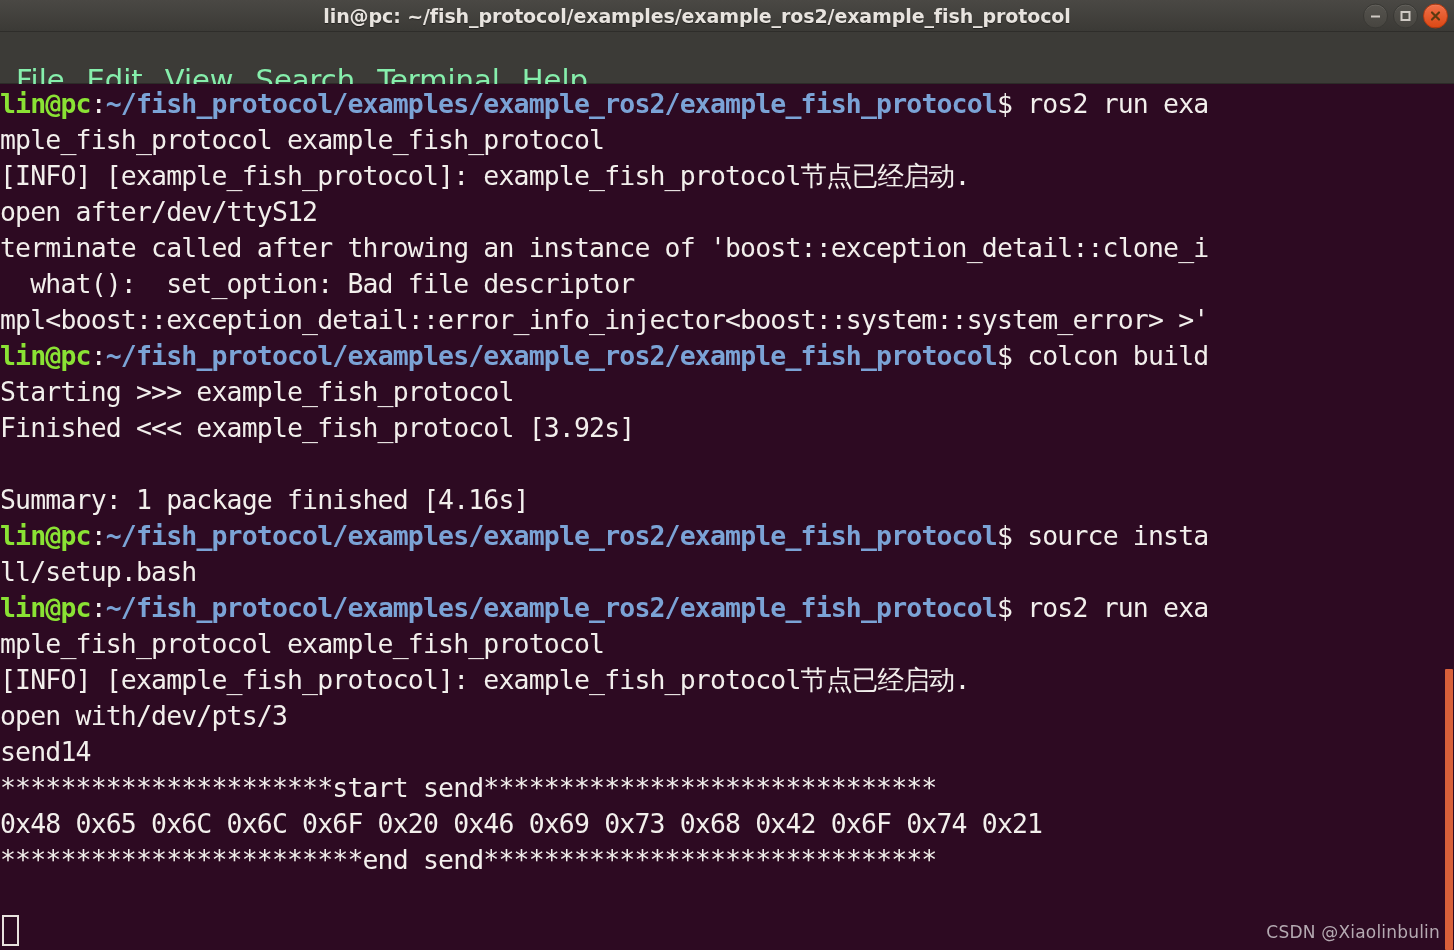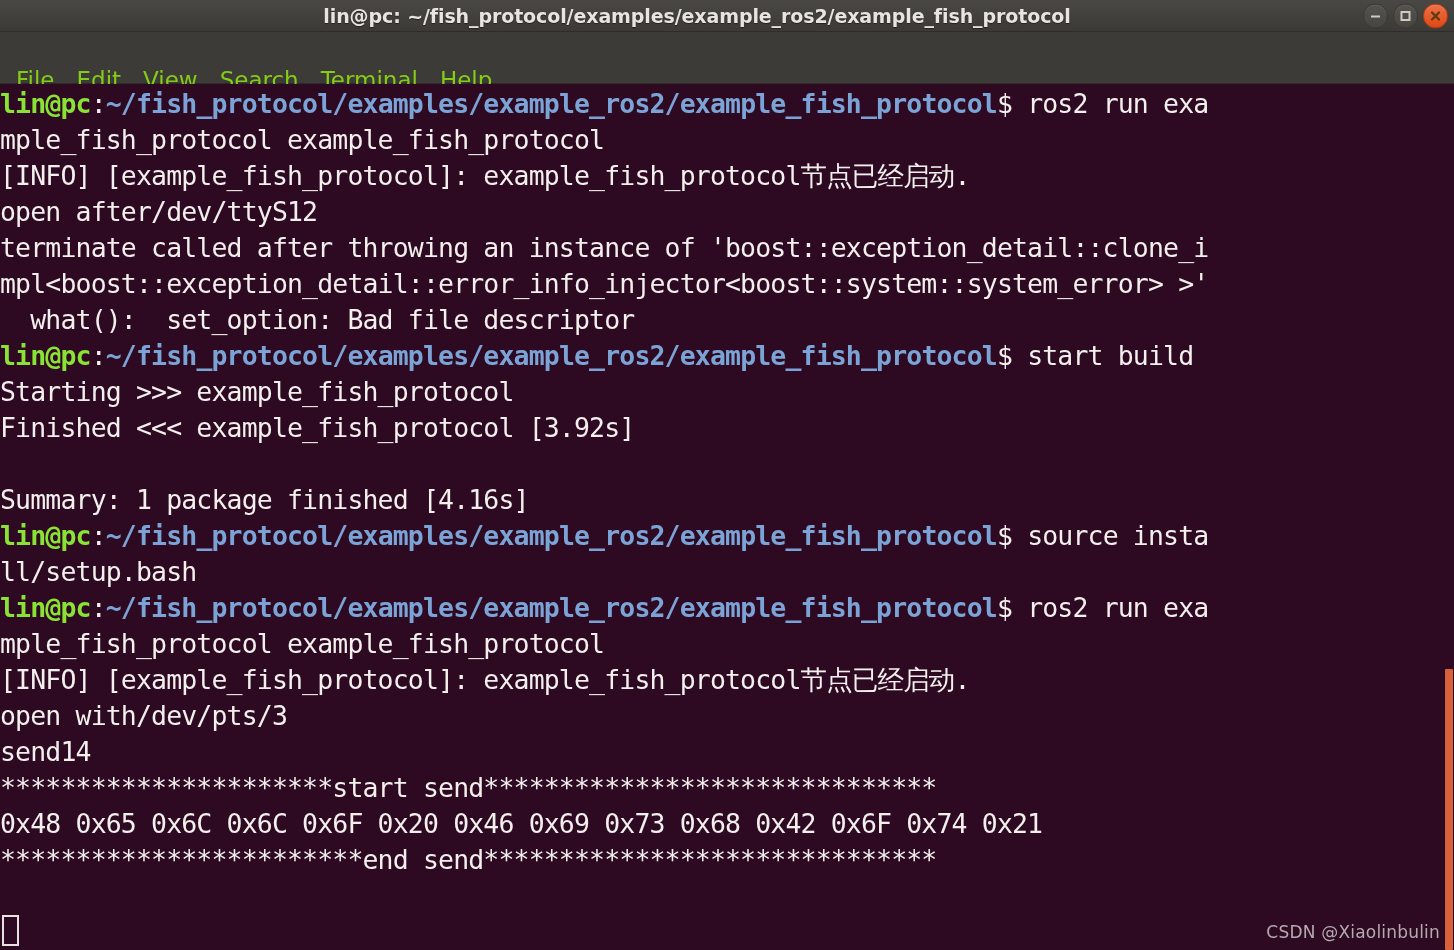--- a/index.html
+++ b/index.html
@@ -70,22 +70,22 @@
   .menubar {
     height: 52px;
     background: #3C3B37;
     display: flex;
     align-items: center;
     padding-left: 5px;
     border-bottom: 1px solid #2C2B28;
   }
   .menu-item {
     font-family: "DejaVu Sans", sans-serif;
-    font-size: 23px;
-    color: #84cc16;
+    font-size: 29px;
+    color: #86efac;
     padding: 2px 11px;
     cursor: pointer;
     white-space: nowrap;
     margin-top: 44px;
   }
 
   
   .terminal {
     position: relative;
     height: 866px;
@@ -190,23 +190,23 @@
     <div class="menu-item">Help</div>
   </div>
 
   <div class="terminal">
     <div class="term-lines" id="term-lines">
         <div class="line"><span class="c-green">lin@pc</span><span class="c-white">:</span><span class="c-blue">~/fish_protocol/examples/example_ros2/example_fish_protocol</span><span class="c-white">$ </span><span class="c-white">ros2 run exa</span></div>
         <div class="line">mple_fish_protocol example_fish_protocol</div>
         <div class="line">[INFO] [example_fish_protocol]: example_fish_protocol节点已经启动.</div>
         <div class="line">open after/dev/ttyS12</div>
         <div class="line">terminate called after throwing an instance of 'boost::exception_detail::clone_i</div>
+        <div class="line">  what():  set_option: Bad file descriptor</div>
         <div class="line">mpl&lt;boost::exception_detail::error_info_injector&lt;boost::system::system_error&gt; &gt;'</div>
-        <div class="line">  what():  set_option: Bad file descriptor</div>
-        <div class="line"><span class="c-green">lin@pc</span><span class="c-white">:</span><span class="c-blue">~/fish_protocol/examples/example_ros2/example_fish_protocol</span><span class="c-white">$ </span><span class="c-white">start build</span></div>
+        <div class="line"><span class="c-green">lin@pc</span><span class="c-white">:</span><span class="c-blue">~/fish_protocol/examples/example_ros2/example_fish_protocol</span><span class="c-white">$ </span><span class="c-white">colcon build</span></div>
         <div class="line">Starting &gt;&gt;&gt; example_fish_protocol</div>
         <div class="line">Finished &lt;&lt;&lt; example_fish_protocol [3.92s]</div>
         <div class="line"></div>
         <div class="line">Summary: 1 package finished [4.16s]</div>
         <div class="line"><span class="c-green">lin@pc</span><span class="c-white">:</span><span class="c-blue">~/fish_protocol/examples/example_ros2/example_fish_protocol</span><span class="c-white">$ </span><span class="c-white">source insta</span></div>
         <div class="line">ll/setup.bash</div>
         <div class="line"><span class="c-green">lin@pc</span><span class="c-white">:</span><span class="c-blue">~/fish_protocol/examples/example_ros2/example_fish_protocol</span><span class="c-white">$ </span><span class="c-white">ros2 run exa</span></div>
         <div class="line">mple_fish_protocol example_fish_protocol</div>
         <div class="line">[INFO] [example_fish_protocol]: example_fish_protocol节点已经启动.</div>
         <div class="line">open with/dev/pts/3</div>

